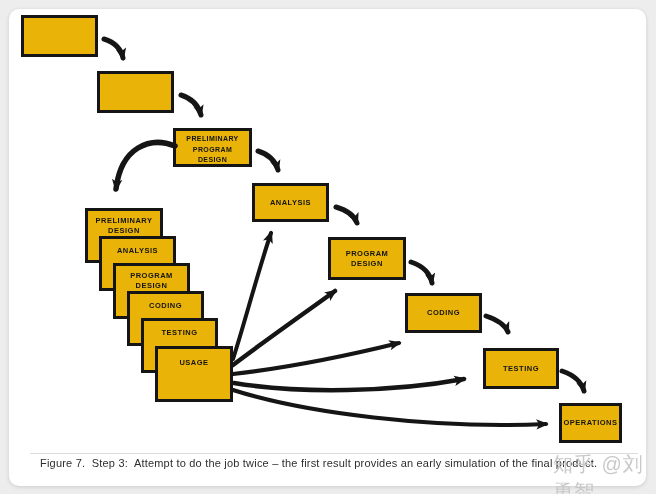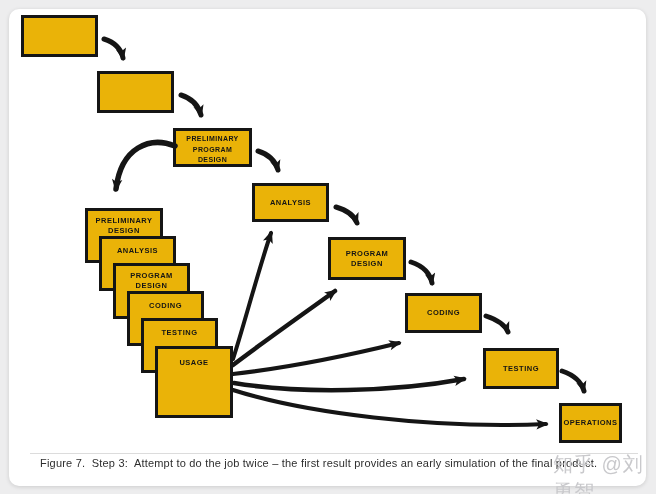--- a/index.html
+++ b/index.html
@@ -47,21 +47,21 @@
   <div class="box pt5" style="left:113px;top:263px;width:77px;height:56px;">
     <span>PROGRAM</span>
     <span>DESIGN</span>
   </div>
   <div class="box pt7" style="left:127px;top:291px;width:77px;height:55px;">
     <span>CODING</span>
   </div>
   <div class="box pt7" style="left:141px;top:318px;width:77px;height:55px;">
     <span>TESTING</span>
   </div>
-  <div class="box pt9" style="left:155px;top:346px;width:78px;height:72px;">
+  <div class="box pt9" style="left:155px;top:346px;width:78px;height:56px;">
     <span>USAGE</span>
   </div>
 
   <div class="box vcenter" style="left:252px;top:183px;width:77px;height:39px;">
     <span>ANALYSIS</span>
   </div>
   <div class="box vcenter" style="left:328px;top:237px;width:78px;height:43px;">
     <span>PROGRAM</span>
     <span>DESIGN</span>
   </div>

